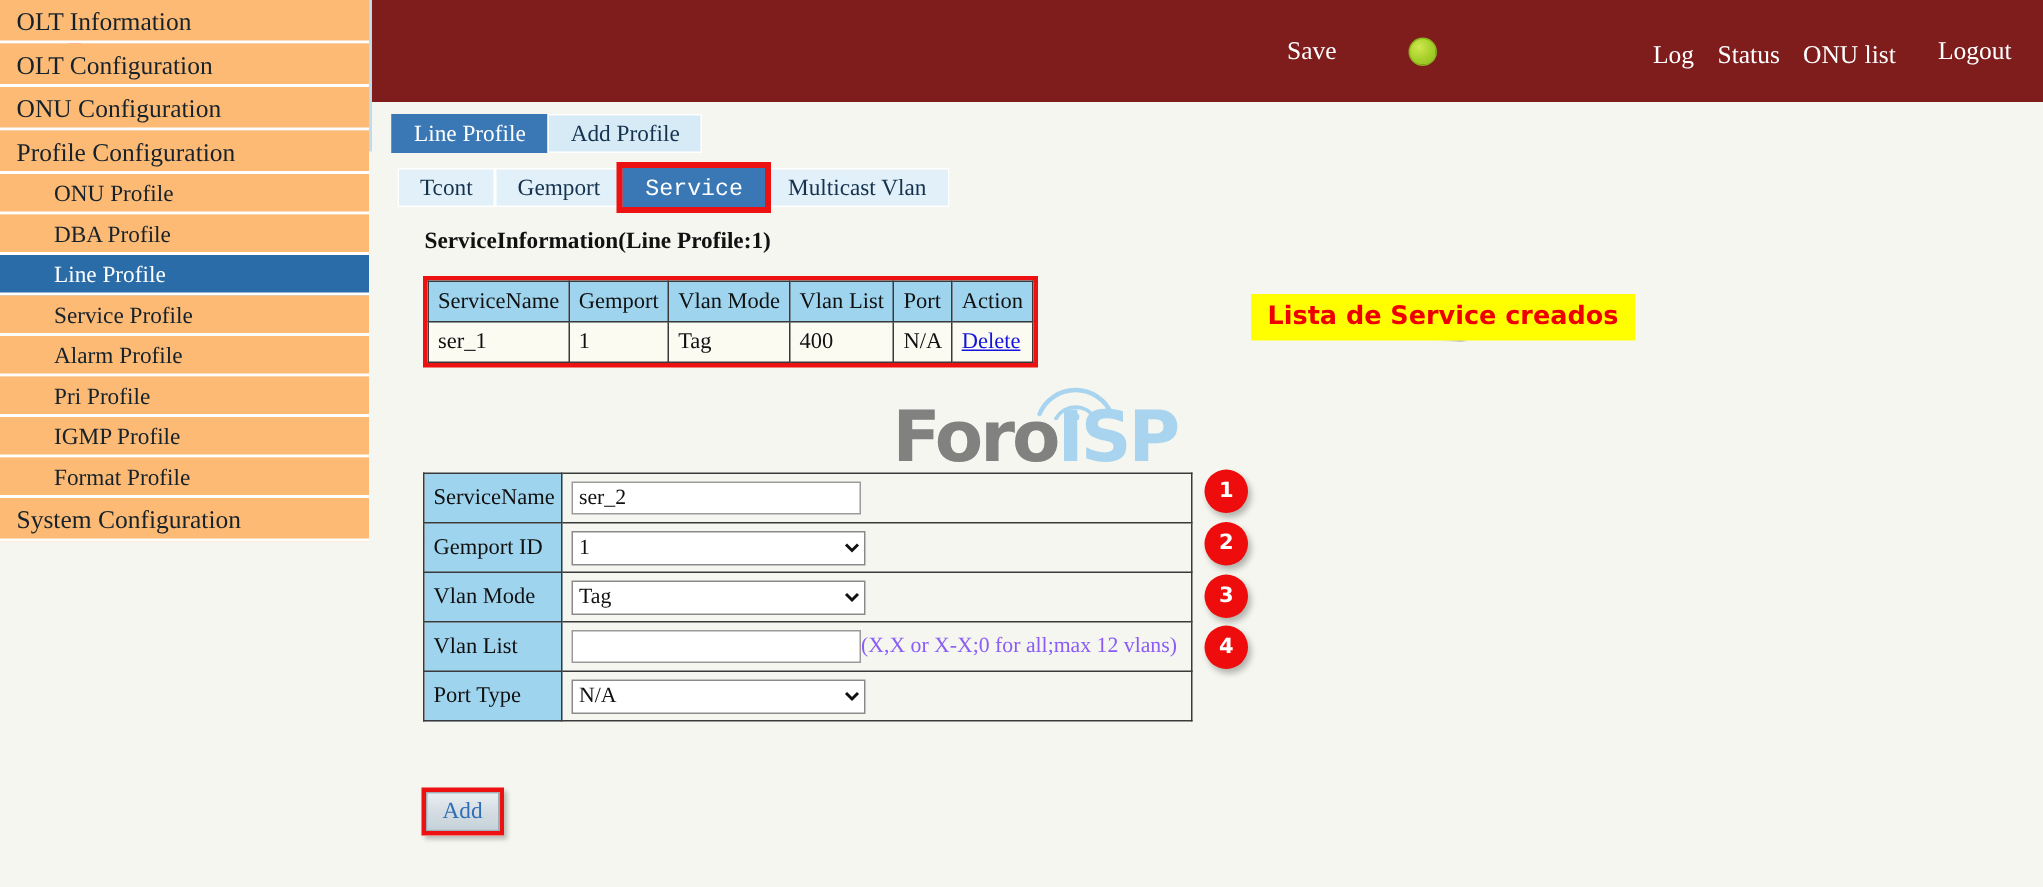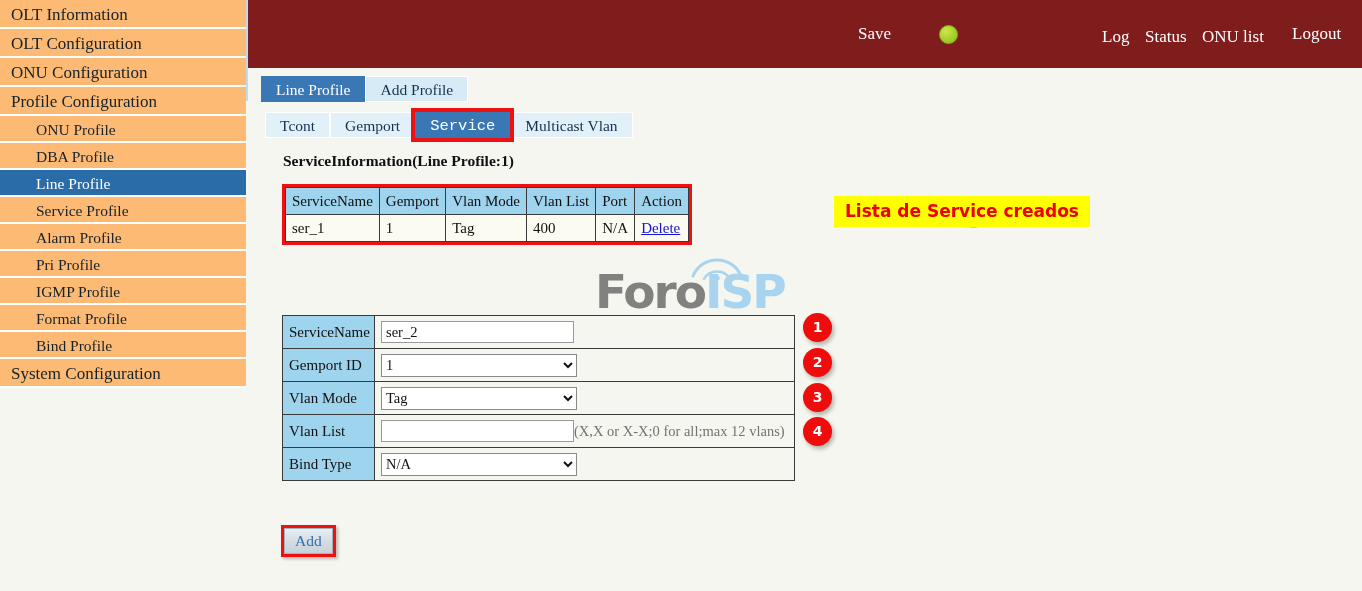--- a/index.html
+++ b/index.html
@@ -301,21 +301,21 @@
     height: 23px;
     font-family: "Liberation Serif", serif;
     font-size: 14.5px;
     color: #111;
     border: 1px solid #8a8a8a;
     background: #ffffff;
     vertical-align: middle;
   }
   .hint {
     font-size: 14.5px;
-    color: #737373;
+    color: #8b5cf6;
     vertical-align: middle;
   }
 
   
   #add-btn-wrap {
     position: absolute;
     left: 33px; top: 417px;
     border: 3px solid #ee1111;
     padding: 0;
     line-height: 0;
@@ -379,21 +379,20 @@
         <div class="nav-item">ONU Configuration</div>
         <div class="nav-item">Profile Configuration</div>
         <div class="nav-item sub">ONU Profile</div>
         <div class="nav-item sub">DBA Profile</div>
         <div class="nav-item sub active">Line Profile</div>
         <div class="nav-item sub">Service Profile</div>
         <div class="nav-item sub">Alarm Profile</div>
         <div class="nav-item sub">Pri Profile</div>
         <div class="nav-item sub">IGMP Profile</div>
         <div class="nav-item sub">Format Profile</div>
-        <div class="nav-item sub">Bind Profile</div>
         <div class="nav-item">System Configuration</div>
       </div>
   </div>
 
   <div id="header">
     <span class="hdr-link" id="hdr-save">Save</span>
     <span id="status-dot"></span>
     <span class="hdr-link" id="hdr-log">Log</span>
     <span class="hdr-link" id="hdr-status">Status</span>
     <span class="hdr-link" id="hdr-onulist">ONU list</span>
@@ -477,21 +476,21 @@
           </tr>
           <tr>
             <td class="lbl">Vlan Mode</td>
             <td class="val"><select class="selin"><option>Tag</option><option>Transparent</option><option>Translation</option></select></td>
           </tr>
           <tr>
             <td class="lbl">Vlan List</td>
             <td class="val"><input type="text" class="txtin" style=""><span class="hint">(X,X or X-X;0 for all;max 12 vlans)</span></td>
           </tr>
           <tr>
-            <td class="lbl">Bind Type</td>
+            <td class="lbl">Port Type</td>
             <td class="val"><select class="selin"><option>N/A</option><option>ETH</option><option>POTS</option></select></td>
           </tr>
         </tbody>
     </table>
 
     <div id="add-btn-wrap">
       <a id="add-btn" href="#">Add</a>
     </div>
 
     <div class="badge" id="badge-1">1</div>

